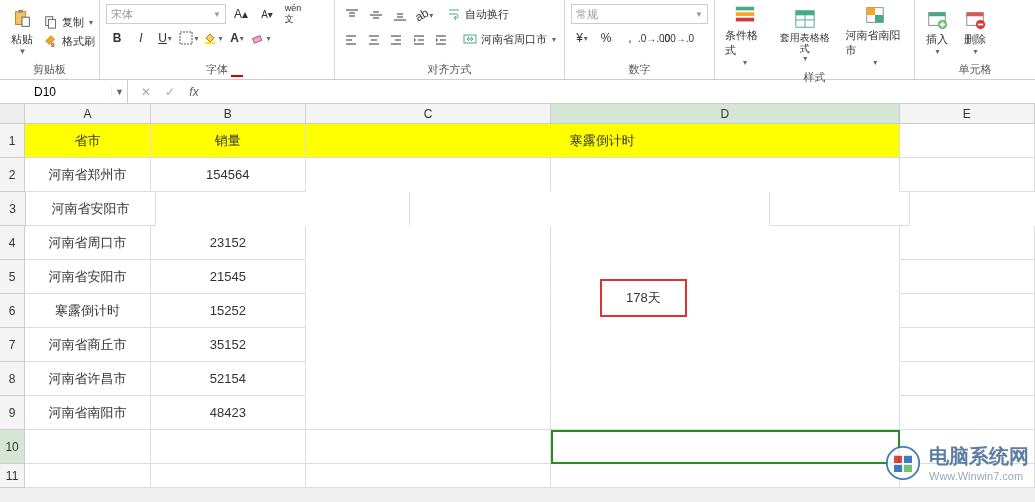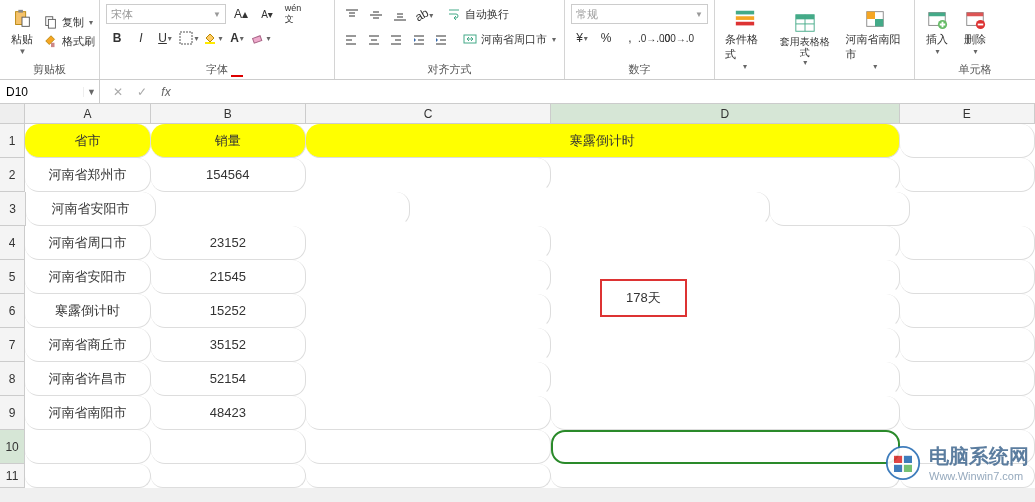--- a/index.html
+++ b/index.html
@@ -19,38 +19,38 @@
 .mini-row { display: flex; align-items: center; gap: 4px; font-size: 11px; height: 18px; padding: 0 2px; cursor: pointer; white-space: nowrap; }
 .mini-row svg, .mini-row .icon, .mini-ctl svg { width: 14px; height: 14px; }
 .mini-ctls { display: flex; gap: 2px; padding: 1px 0; }
 .mini-ctl { width: 22px; height: 20px; display: flex; align-items: center; justify-content: center; cursor: pointer; border-radius: 2px; }
 .caret { font-size: 8px; color: #666; margin-left: 1px; }
 
 .dropdown-box { display: flex; align-items: center; border: 1px solid #ccc; background: #fff; height: 20px; padding: 0 4px; color: #999; font-size: 11px; min-width: 90px; }
 .dropdown-box .arrow { margin-left: auto; font-size: 8px; }
 
 
-.fxbar { display: flex; height: 24px; background: #fff; border-bottom: 1px solid #ccc; align-items: stretch; }
+.fxbar { display: flex; height: 24px; background: #fff; border-bottom: 1px solid #ccc; align-items: stretch; padding-left: 28px; }
 .namebox { width: 100px; display: flex; align-items: center; border-right: 1px solid #ccc; }
 .namebox input { flex: 1; width: 60px; border: none; padding: 0 6px; font-size: 12px; outline: none; }
 .namebox .dd { width: 16px; text-align: center; color: #666; font-size: 9px; cursor: pointer; border-left: 1px solid #eee; }
 .fxbtns { display: flex; align-items: center; gap: 4px; padding: 0 8px; color: #aaa; }
 .fxbtns span { width: 20px; text-align: center; cursor: pointer; }
 .fxinput { flex: 1; border: none; padding: 0 4px; outline: none; font-size: 12px; }
 
 
 .grid { background: #fff; position: relative; }
 .ghead { display: flex; height: 20px; background: #f4f4f4; }
 .corner { width: 26px; border-right: 1px solid #ccc; border-bottom: 1px solid #ccc; background: #eee; }
 .colh { border-right: 1px solid #ccc; border-bottom: 1px solid #ccc; background: #f4f4f4; text-align: center; font-size: 12px; line-height: 20px; color: #333; }
 .colh.selected { background: #d6e6d6; }
 .grow { display: flex; height: 34px; }
 .rowh { width: 26px; border-right: 1px solid #ccc; border-bottom: 1px solid #ccc; background: #f4f4f4; text-align: center; font-size: 12px; display: flex; align-items: center; justify-content: center; color: #333; }
 .rowh.selected { background: #d6e6d6; }
-.cell { border-right: 1px solid #ddd; border-bottom: 1px solid #ddd; font-size: 13px; display: flex; align-items: center; justify-content: center; position: relative; border-radius: 14px; }
+.cell { border-right: 1px solid #ddd; border-bottom: 1px solid #ddd; font-size: 13px; display: flex; align-items: center; justify-content: center; position: relative; }
 .hdr-row .cell { background: #ffff00; }
 .active { border: 2px solid #2a8a2a !important; }
 
 .wA{width:130px;} .wB{width:160px;} .wC{width:254px;} .wD{width:360px;} .wE{width:140px;}
 
 
 .callout { position: absolute; border: 2px solid #d33; padding: 8px 24px; font-size: 13px; color: #333; background: #fff; }
 
 
 .watermark { position: absolute; right: 6px; bottom: 20px; display: flex; align-items: center; gap: 8px; color: #7aa0c8; font-size: 13px; opacity: 0.9; }
@@ -288,20 +288,21 @@
       <div class="big-btn">
         <svg viewBox="0 0 24 24">
             <rect x="3" y="4" width="18" height="16" fill="#fff" stroke="#888"></rect>
             <rect x="3" y="4" width="9" height="8" fill="#f5a623"></rect>
             <rect x="12" y="12" width="9" height="8" fill="#4a8"></rect>
           </svg>
         <span class="lbl">河南省南阳市</span>
           <span class="caret">▾</span>
       </div>
     </div>
+    <div class="ribbon-group-label">样式</div>
   </div>
 
   <div class="ribbon-group" style="min-width:120px;border-right:none">
     <div class="ribbon-group-body">
       <div class="big-btn">
         <svg viewBox="0 0 24 24">
             <rect x="3" y="5" width="18" height="14" fill="#fff" stroke="#888"></rect>
             <rect x="3" y="5" width="18" height="4" fill="#4a8"></rect>
             <circle cx="18" cy="18" r="5" fill="#6b6"></circle>
             <path d="M18 15v6M15 18h6" stroke="#fff" stroke-width="2"></path>

